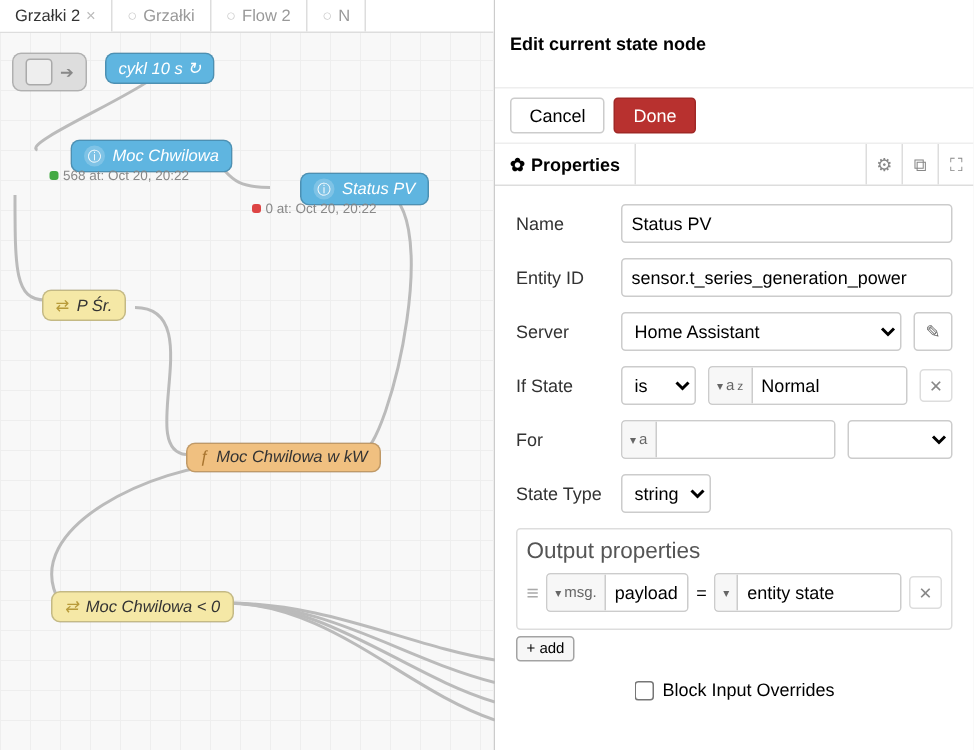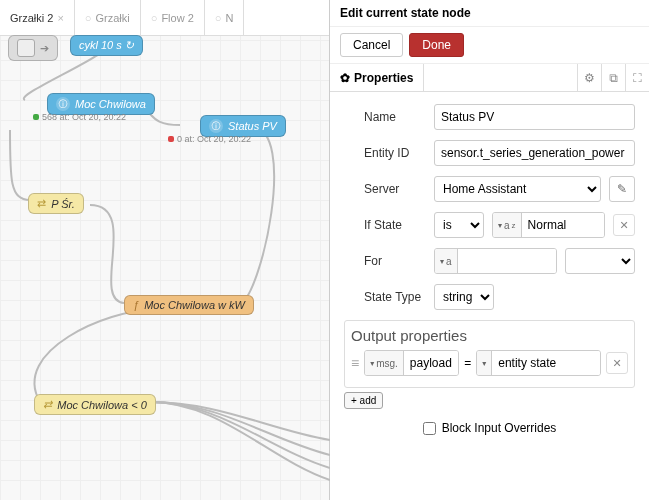--- a/index.html
+++ b/index.html
@@ -1,49 +1,49 @@
 <!DOCTYPE html>
 <html><head>
 <meta charset="utf-8">
 <style>
 * { box-sizing: border-box; margin: 0; padding: 0; font-family: -apple-system, BlinkMacSystemFont, "Segoe UI", Helvetica, Arial, sans-serif; }
 body { width: 649px; height: 500px; overflow: hidden; background: #f5f5f5; display: flex; }
 .canvas-area { flex: 1; position: relative; background: #f8f8f8; background-image: linear-gradient(#eee 1px, transparent 1px), linear-gradient(90deg, #eee 1px, transparent 1px); background-size: 20px 20px; }
-.tabs { display: flex; background: #fff; border-bottom: 1px solid #ddd; height: 36px; font-size: 11px; }
+.tabs { display: flex; background: #fff; border-bottom: 1px solid #ddd; height: 22px; font-size: 11px; }
 .tab { padding: 3px 10px; border-right: 1px solid #ddd; color: #999; display: flex; align-items: center; gap: 4px; cursor: pointer; }
 .tab.active { color: #333; background: #fff; }
 .tab-close { color: #bbb; }
 .node { position: absolute; border-radius: 6px; font-size: 11px; color: #333; display: flex; align-items: center; padding: 3px 8px; gap: 5px; border: 1px solid rgba(0,0,0,0.2); }
 .node-icon { width: 14px; height: 14px; border-radius: 50%; display: flex; align-items: center; justify-content: center; font-size: 9px; }
 .node-blue { background: #5fb5e0; color: #fff; margin-left: 22px; }
 .node-blue .node-icon { background: #fff3; }
 .node-yellow { background: #f5e8a6; }
 .node-orange { background: #f0c080; }
 .node-gray { background: #ddd; }
 .node-status { position: absolute; font-size: 9px; color: #888; display: flex; align-items: center; gap: 3px; }
 .status-dot { width: 6px; height: 6px; border-radius: 2px; }
 .dot-green { background: #4a4; }
 .dot-red { background: #d44; }
 .wire { position: absolute; stroke: #bbb; stroke-width: 2; fill: none; }
 
 .panel { width: 320px; background: #fff; border-left: 1px solid #ccc; display: flex; flex-direction: column; font-size: 12px; }
-.panel-header { padding: 6px 10px; font-weight: bold; font-size: 12px; border-bottom: 1px solid #eee; }
+.panel-header { padding: 22px 10px; font-weight: bold; font-size: 12px; border-bottom: 1px solid #eee; }
 .panel-buttons { display: flex; justify-content: space-between; padding: 6px 10px; border-bottom: 1px solid #eee; }
 .btn { padding: 4px 12px; font-size: 12px; border: 1px solid #ccc; background: #fff; border-radius: 3px; cursor: pointer; }
 .btn-red { background: #b8312f; color: #fff; border-color: #a02826; text-align: right; }
 .btn-group { display: flex; gap: 6px; }
 
 .prop-tabs { display: flex; border-bottom: 1px solid #ddd; height: 28px; align-items: stretch; }
 .prop-tab { padding: 5px 10px; font-size: 12px; display: flex; align-items: center; gap: 4px; border-right: 1px solid #ddd; font-weight: bold; }
 .prop-spacer { flex: 1; }
 .prop-actions { display: flex; }
 .prop-action { width: 24px; border-left: 1px solid #ddd; display: flex; align-items: center; justify-content: center; color: #888; cursor: pointer; }
 
 .form { padding: 12px 14px; overflow-y: auto; flex: 1; }
-.form-row { display: flex; align-items: center; margin-bottom: 10px; gap: 8px; margin-left: 20px; }
+.form-row { display: flex; align-items: center; margin-bottom: 10px; gap: 8px; }
 .form-label { width: 62px; font-size: 12px; color: #333; flex-shrink: 0; }
 .form-input { flex: 1; padding: 4px 6px; border: 1px solid #ccc; border-radius: 3px; font-size: 12px; height: 26px; }
 .form-select { padding: 3px 4px; border: 1px solid #ccc; border-radius: 3px; font-size: 12px; height: 26px; background: #fff; }
 .icon-btn { width: 26px; height: 26px; border: 1px solid #ccc; border-radius: 3px; background: #fff; display: flex; align-items: center; justify-content: center; color: #666; cursor: pointer; }
 .typed-input { display: flex; align-items: center; border: 1px solid #ccc; border-radius: 3px; height: 26px; overflow: hidden; }
 .typed-prefix { padding: 0 5px; background: #f7f7f7; border-right: 1px solid #ccc; height: 100%; display: flex; align-items: center; font-size: 10px; color: #666; gap: 2px; }
 .typed-body { flex: 1; padding: 0 6px; font-size: 12px; border: none; outline: none; height: 100%; }
 .close-x { width: 22px; height: 22px; display: flex; align-items: center; justify-content: center; color: #888; cursor: pointer; border: 1px solid #ddd; border-radius: 3px; font-size: 11px; }
 
 .output-box { border: 1px solid #ddd; border-radius: 3px; padding: 6px; }

